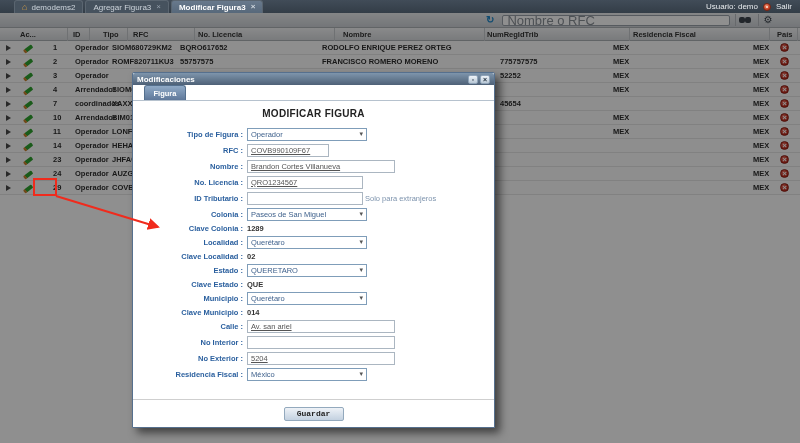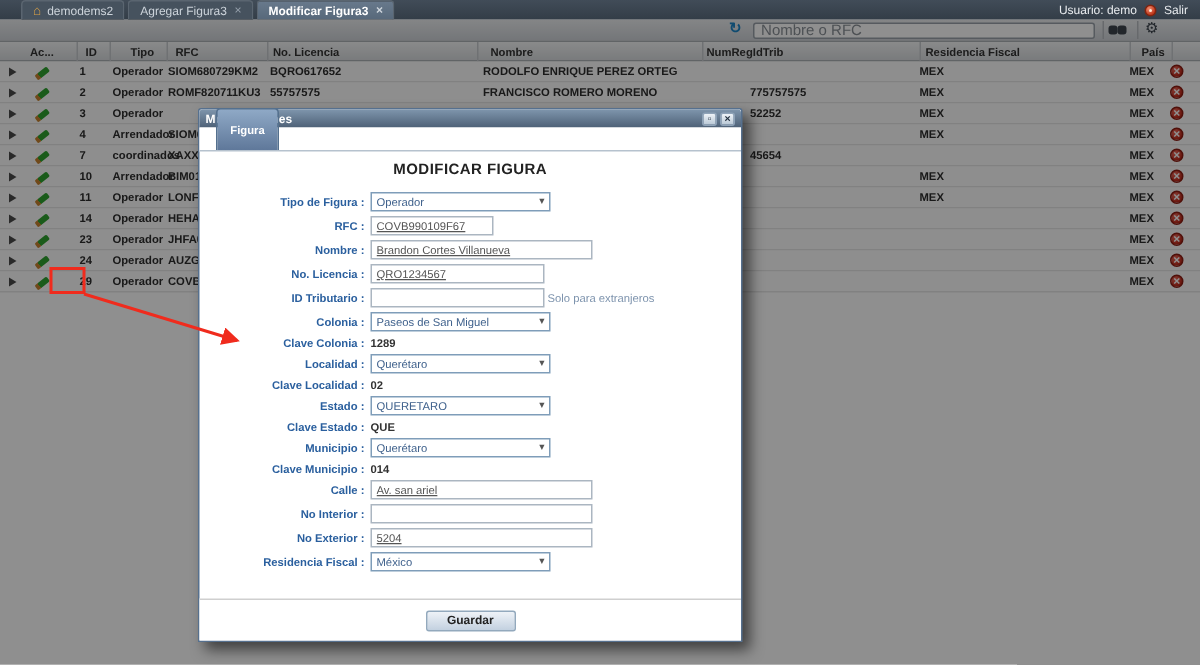--- a/index.html
+++ b/index.html
@@ -22,42 +22,42 @@
   .logout-ico{width:8px;height:8px;border-radius:50%;background:radial-gradient(circle at 35% 30%,#f08a6d,#c03a1e 70%);
               border:1px solid #7e2410;position:relative;}
   .logout-ico::after{content:"";position:absolute;left:2.5px;top:2.5px;width:2px;height:2px;background:#ffe9d9;border-radius:50%;}
 
   
   .toolbar{position:absolute;left:0;top:13px;width:800px;height:15px;
            background:linear-gradient(#eceef0,#ced2d7);border-bottom:1px solid #aeb2b7;
            display:flex;align-items:center;z-index:1;}
   .refresh{margin-left:486px;font-size:10px;line-height:10px;color:#1d86c8;font-weight:bold;cursor:pointer;}
   .search{margin-left:8px;width:228px;height:11px;border:1px solid #99a1a9;border-radius:2px;
-          font-size:10px;padding:0 4px;color:#444;background:#fff;font-family:"Liberation Sans",sans-serif;}
+          font-size:13px;padding:0 4px;color:#444;background:#fff;font-family:"Liberation Sans",sans-serif;}
   .search::placeholder{color:#8a9097;}
   .tbtn{width:18px;height:12px;display:flex;align-items:center;justify-content:center;margin-left:5px;
         border-left:1px solid #b8bcc1;cursor:pointer;}
   .binoc{position:relative;width:12px;height:8px;}
   .binoc::before,.binoc::after{content:"";position:absolute;top:1px;width:6px;height:6px;background:#3d454e;border-radius:2px;}
   .binoc::before{left:0;} .binoc::after{right:0;}
   .gear{color:#3d454e;font-size:10px;line-height:10px;}
 
   
   .thead{position:absolute;left:0;top:28px;width:800px;height:13px;display:flex;
          background:linear-gradient(#f5f6f7,#d8dbde);border-bottom:1px solid #aeb2b6;
          font-size:7.5px;font-weight:bold;color:#333;line-height:13px;}
   .hc{height:13px;border-right:1px solid #c6c9cd;white-space:nowrap;overflow:hidden;}
   .tbody{position:absolute;left:0;top:41px;width:800px;}
   .trow{display:flex;height:14px;background:#fdfdfd;border-bottom:1px solid #e6e6e6;align-items:center;}
   .cell{height:13px;line-height:13px;font-size:7.5px;font-weight:bold;color:#2e2e2e;white-space:nowrap;overflow:visible;display:flex;align-items:center;}
   .c-ac{width:48px;} .c-id{width:22px;padding-left:5px;} .c-tipo{width:38px;padding-left:5px;}
   .c-rfc{width:67px;padding-left:4px;} .c-lic{width:140px;padding-left:5px;} .c-nom{width:150px;padding-left:7px;}
   .c-num{width:145px;padding-left:35px;} .c-res{width:140px;padding-left:3px;} .c-pais{width:28px;padding-left:3px;}
   .c-del{width:22px;padding-left:2px;}
-  .w-ac{width:52px;padding-left:20px;} .w-id{width:22px;padding-left:5px;} .w-tipo{width:38px;padding-left:13px;}
+  .w-ac{width:68px;padding-left:20px;} .w-id{width:22px;padding-left:5px;} .w-tipo{width:38px;padding-left:13px;}
   .w-rfc{width:67px;padding-left:5px;} .w-lic{width:140px;padding-left:3px;} .w-nom{width:150px;padding-left:8px;}
   .w-num{width:145px;padding-left:2px;} .w-res{width:140px;padding-left:3px;} .w-pais{width:28px;padding-left:7px;}
   .arrow{width:0;height:0;border-top:3px solid transparent;border-bottom:3px solid transparent;
          border-left:5px solid #4a4a4a;margin-left:6px;cursor:pointer;}
   .pencil{position:relative;width:13px;height:12px;display:inline-block;margin-left:10px;cursor:pointer;}
   .pencil::before{content:"";position:absolute;left:2px;top:5px;width:10px;height:3.5px;border-radius:1px;
                   background:linear-gradient(90deg,#c8832f 0 2.5px,#2fa32f 2.5px);transform:rotate(-38deg);}
   .delico{width:9px;height:9px;border-radius:50%;background:radial-gradient(circle at 35% 30%,#ee6a5c,#bf2a1b 70%);
           border:1px solid #8e1d12;position:relative;cursor:pointer;}
   .delico::after{content:"\00d7";position:absolute;left:0;right:0;top:-1.5px;text-align:center;color:#fff;
@@ -70,40 +70,40 @@
   .modal{position:absolute;left:132px;top:72px;width:363px;height:356px;background:#fff;z-index:10;
          border:1px solid #56708e;box-shadow:5px 5px 9px rgba(0,0,0,0.55);border-radius:2px 2px 0 0;}
   .mtitle{height:12px;background:linear-gradient(#7e95ac,#4e6177);display:flex;align-items:center;
           color:#fff;font-size:8px;font-weight:bold;padding:0 4px;border-radius:2px 2px 0 0;}
   .mtitle-label{flex:1;}
   .wbtn{width:10px;height:9px;margin-left:2px;background:linear-gradient(#eef3f8,#b9c8d6);
         border:1px solid #8fa3b8;border-radius:2px;font-size:7px;line-height:7px;color:#1d2b3a;
         text-align:center;cursor:pointer;position:relative;}
   .wbtn.min::after{content:"\25ab";} .wbtn.cls::after{content:"\00d7";font-weight:bold;}
   .tabstrip{height:16px;background:#fff;border-bottom:1px solid #b6c2ce;display:flex;align-items:flex-end;}
-  .mtab{margin-left:11px;width:42px;height:28px;background:linear-gradient(#8fa9c6,#5f789a);
+  .mtab{margin-left:11px;width:42px;height:15px;background:linear-gradient(#8fa9c6,#5f789a);
         border:1px solid #54708e;border-bottom:none;border-radius:3px 3px 0 0;color:#fff;
         font-size:7.5px;font-weight:bold;display:flex;align-items:center;justify-content:center;cursor:default;}
   .mbody{padding-top:4px;}
   .mheading{text-align:center;font-size:10px;font-weight:bold;color:#222;margin:3px 0 7px 0;letter-spacing:0.3px;}
   .frow{display:flex;align-items:center;height:16px;}
   .frow.fstatic{height:12px;}
   .flabel{width:114px;text-align:right;padding-right:4px;font-size:7.5px;font-weight:bold;color:#2a5f9e;}
   .sel{width:120px;height:13px;border:1px solid #7f9db9;background:#fff;display:flex;align-items:center;
        padding:0 3px;font-size:7.5px;color:#3f618c;cursor:pointer;}
   .selval{flex:1;white-space:nowrap;overflow:hidden;}
   .sel::after{content:"\25be";font-size:7px;color:#555;margin-left:2px;}
   .inp{height:13px;border:1px solid #abb6c1;background:#fff;font-size:7.5px;color:#555;padding:0 3px;
        width:116px;font-family:"Liberation Sans",sans-serif;text-decoration:underline;}
   .stat{font-size:7.5px;font-weight:bold;color:#333;}
   .hint{font-size:7.5px;color:#7d93ad;margin-left:2px;}
   .mfooter{position:absolute;left:0;bottom:0;width:100%;height:28px;border-top:1px solid #cfcfcf;background:#fff;}
   .save{display:block;width:60px;height:14px;margin:7px auto 0 auto;background:linear-gradient(#eef2f7,#c3d1e0);
         border:1px solid #93a9bd;border-radius:2px;font-size:8px;font-weight:bold;color:#222;
-        font-family:Liberation Sans, sans-serif;cursor:pointer;padding:0;line-height:12px;}
+        font-family:Liberation Mono, monospace;cursor:pointer;padding:0;line-height:12px;}
 
   
   .hlbox{position:absolute;left:33px;top:178px;width:24px;height:18px;border:2px solid #f02b1d;z-index:20;}
   .hlarrow{position:absolute;left:52px;top:192px;z-index:20;}
 </style>
 </head>
 <body>
 
 <div class="topbar">
   <div class="tabs">

